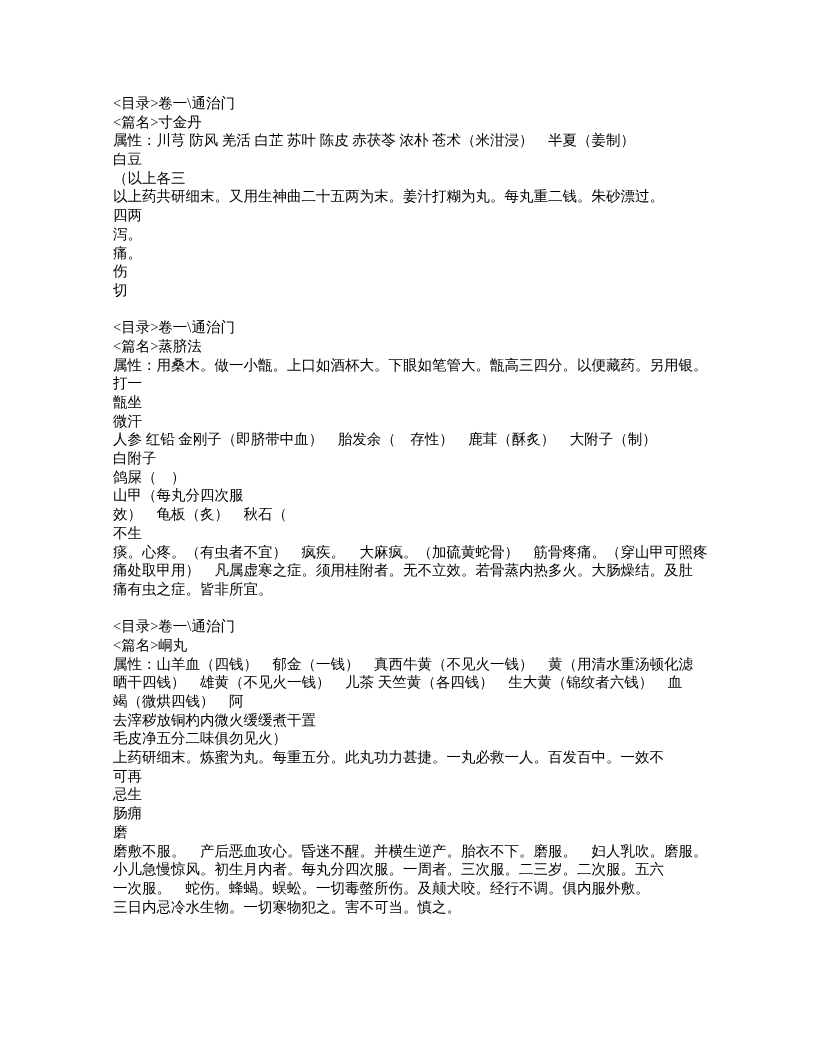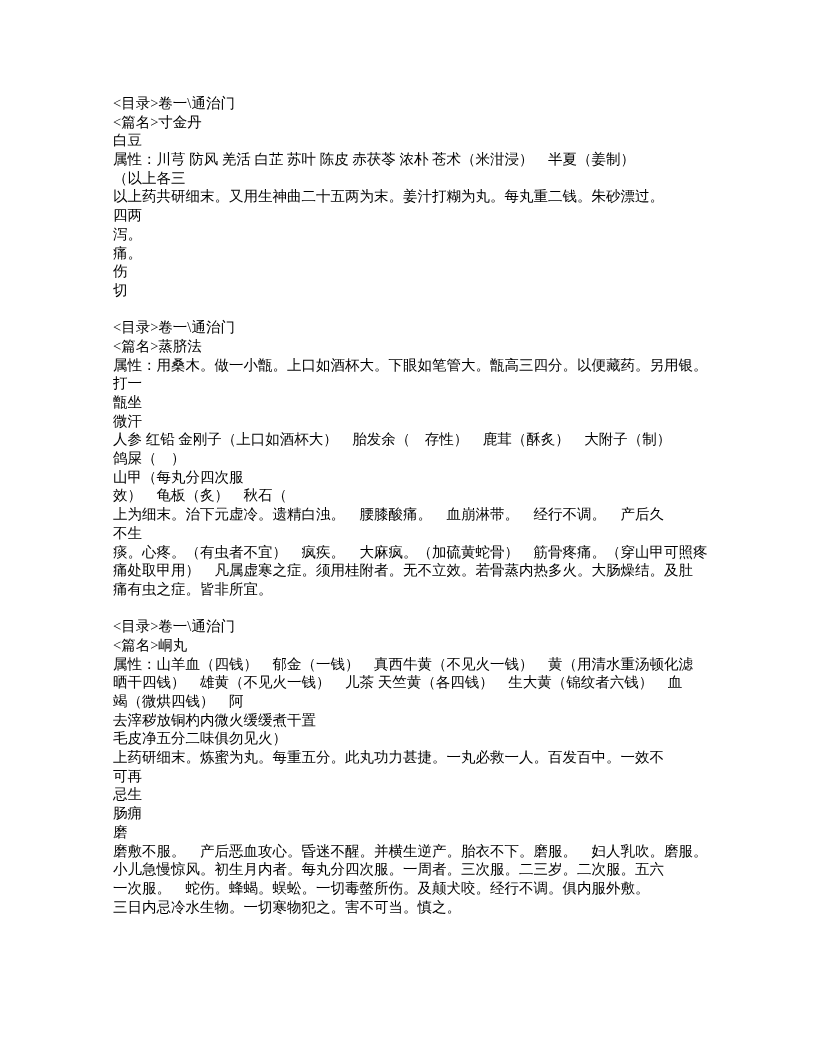--- a/index.html
+++ b/index.html
@@ -34,42 +34,42 @@
     height: 18.7px;
   }
 </style>
 </head>
 <body>
 
 <main class="page">
     <div class="section">
       <div class="line">&lt;目录&gt;卷一\通治门</div>
       <div class="line">&lt;篇名&gt;寸金丹</div>
+      <div class="line">属性：川芎 防风 羌活 白芷 苏叶 陈皮 赤茯苓 浓朴 苍术（米泔浸）　半夏（姜制）</div>
       <div class="line">白豆</div>
-      <div class="line">属性：川芎 防风 羌活 白芷 苏叶 陈皮 赤茯苓 浓朴 苍术（米泔浸）　半夏（姜制）</div>
       <div class="line">（以上各三</div>
       <div class="line">以上药共研细末。又用生神曲二十五两为末。姜汁打糊为丸。每丸重二钱。朱砂漂过。</div>
       <div class="line">四两</div>
       <div class="line">泻。</div>
       <div class="line">痛。</div>
       <div class="line">伤</div>
       <div class="line">切</div>
     </div>
     <div class="section">
       <div class="line">&lt;目录&gt;卷一\通治门</div>
       <div class="line">&lt;篇名&gt;蒸脐法</div>
       <div class="line">属性：用桑木。做一小甑。上口如酒杯大。下眼如笔管大。甑高三四分。以便藏药。另用银。</div>
       <div class="line">打一</div>
       <div class="line">甑坐</div>
       <div class="line">微汗</div>
-      <div class="line">人参 红铅 金刚子（上口如酒杯大）　胎发余（　存性）　鹿茸（酥炙）　大附子（制）</div>
+      <div class="line">人参 红铅 金刚子（即脐带中血）　胎发余（　存性）　鹿茸（酥炙）　大附子（制）</div>
+      <div class="line">白附子</div>
       <div class="line">鸽屎（　）</div>
       <div class="line">山甲（每丸分四次服</div>
       <div class="line">效）　龟板（炙）　秋石（</div>
-      <div class="line">上为细末。治下元虚冷。遗精白浊。　腰膝酸痛。　血崩淋带。　经行不调。　产后久</div>
       <div class="line">不生</div>
       <div class="line">痰。心疼。（有虫者不宜）　疯疾。　大麻疯。（加硫黄蛇骨）　筋骨疼痛。（穿山甲可照疼</div>
       <div class="line">痛处取甲用）　凡属虚寒之症。须用桂附者。无不立效。若骨蒸内热多火。大肠燥结。及肚</div>
       <div class="line">痛有虫之症。皆非所宜。</div>
     </div>
     <div class="section">
       <div class="line">&lt;目录&gt;卷一\通治门</div>
       <div class="line">&lt;篇名&gt;峒丸</div>
       <div class="line">属性：山羊血（四钱）　郁金（一钱）　真西牛黄（不见火一钱）　黄（用清水重汤顿化滤</div>
       <div class="line">晒干四钱）　雄黄（不见火一钱）　儿茶 天竺黄（各四钱）　生大黄（锦纹者六钱）　血</div>

